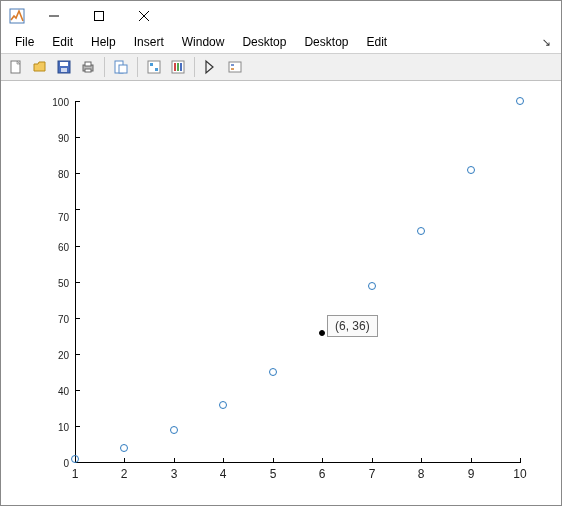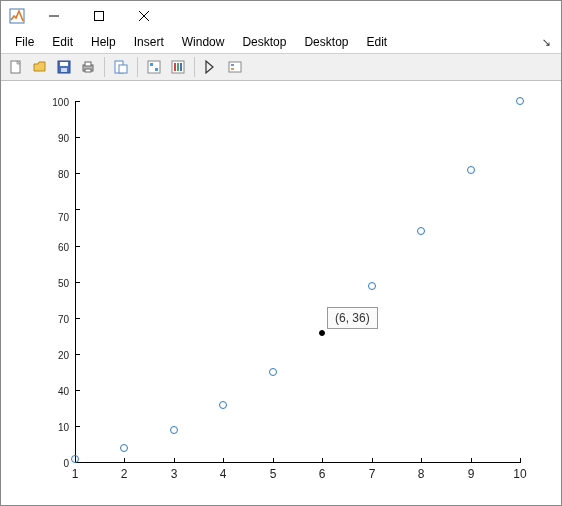--- a/index.html
+++ b/index.html
@@ -179,16 +179,16 @@
   <div class="datapt" style="left:123px; top:367px"></div>
   <div class="datapt" style="left:173px; top:349px"></div>
   <div class="datapt" style="left:222px; top:324px"></div>
   <div class="datapt" style="left:272px; top:291px"></div>
   <div class="datapt selected" style="left:321px; top:252px"></div>
   <div class="datapt" style="left:371px; top:205px"></div>
   <div class="datapt" style="left:420px; top:150px"></div>
   <div class="datapt" style="left:470px; top:89px"></div>
   <div class="datapt" style="left:519px; top:20px"></div>
 
-  <div class="datatip" style="left:326px; top:226px">
+  <div class="datatip" style="left:326px; top:234px">
     <span>(6, 36)</span>
   </div>
 </div>
 
 </body></html>

